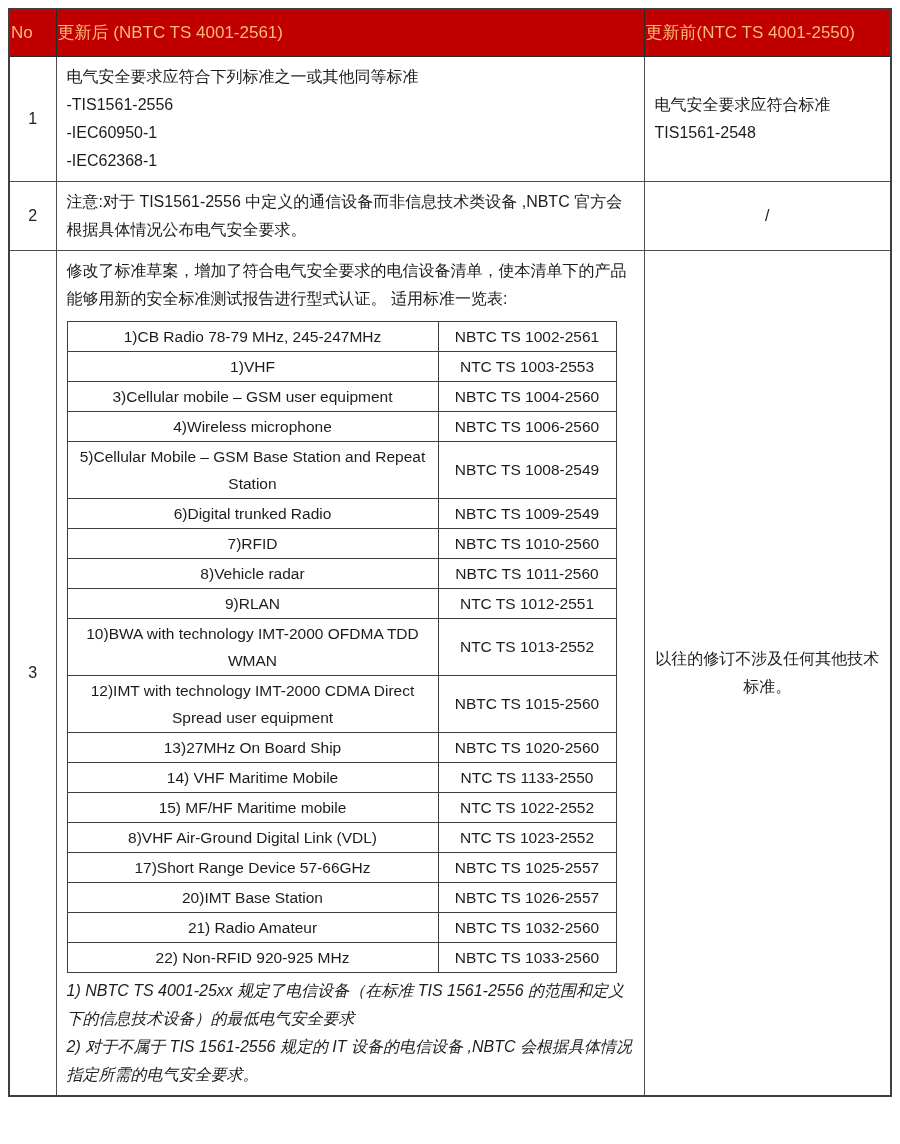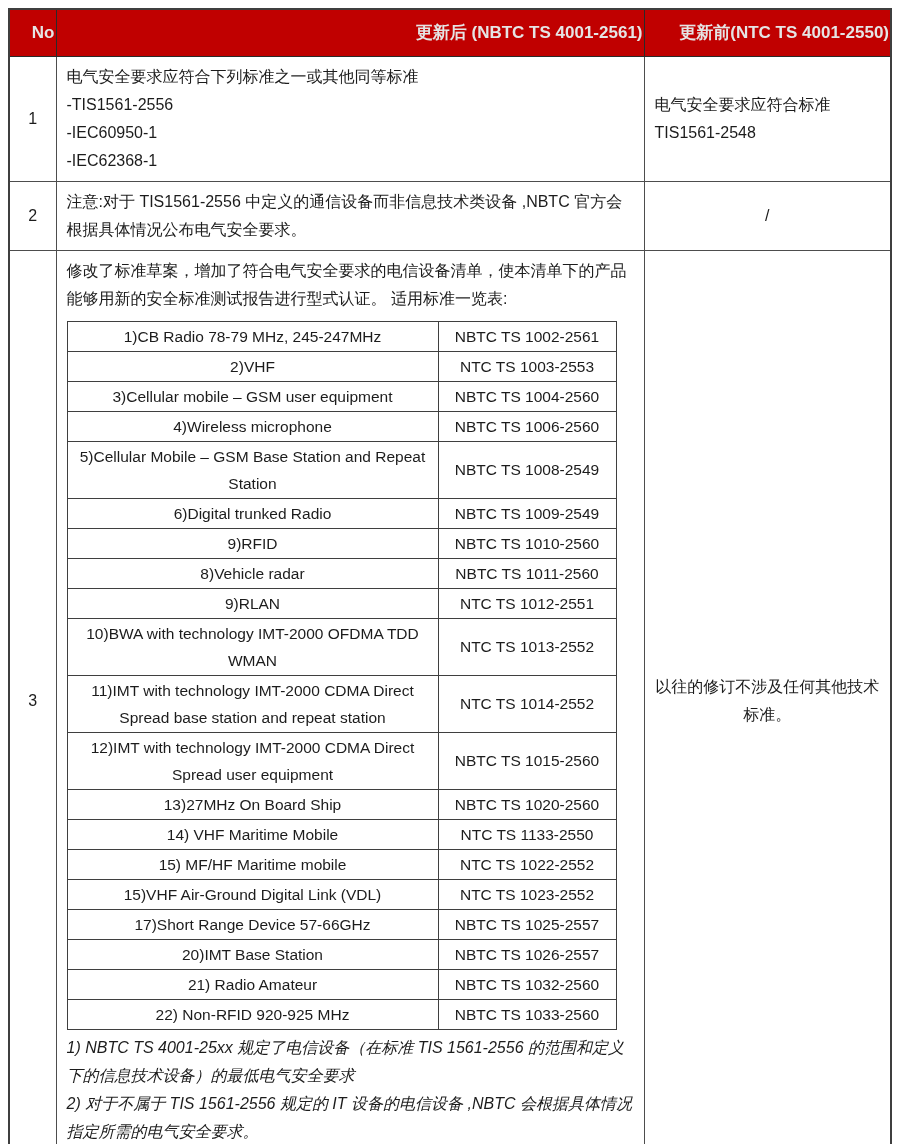--- a/index.html
+++ b/index.html
@@ -26,24 +26,24 @@
     border: 1px solid #4d4d4d;
     box-sizing: border-box;
   }
   col.c-no { width: 47px; }
   col.c-after { width: 588px; }
   col.c-before { width: 247px; }
 
   tr.head-row { height: 47px; }
   tr.head-row th {
     background: #c00000;
-    color: #e5e5e5;
-    font-weight: bold;
+    color: #fdba74;
+    font-weight: normal;
     font-size: 17px;
-    text-align: right;
+    text-align: left;
     vertical-align: middle;
     border-color: #2a2a2a;
   }
 
   td.no-cell {
     text-align: center;
     vertical-align: middle;
     font-size: 16px;
   }
   td.after-cell {
@@ -133,77 +133,73 @@
             <colgroup>
                 <col class="ic-dev">
                 <col class="ic-std">
               </colgroup>
             <tbody>
               <tr>
                 <td>1)CB Radio 78-79 MHz, 245-247MHz</td>
                 <td>NBTC TS 1002-2561</td>
               </tr>
               <tr>
-                <td>2)VHF</td>
+                <td>1)VHF</td>
                 <td>NTC TS 1003-2553</td>
               </tr>
               <tr>
                 <td>3)Cellular mobile – GSM user equipment</td>
                 <td>NBTC TS 1004-2560</td>
               </tr>
               <tr>
                 <td>4)Wireless microphone</td>
                 <td>NBTC TS 1006-2560</td>
               </tr>
               <tr>
                 <td>5)Cellular Mobile – GSM Base Station and Repeat Station</td>
                 <td>NBTC TS 1008-2549</td>
               </tr>
               <tr>
                 <td>6)Digital trunked Radio</td>
                 <td>NBTC TS 1009-2549</td>
               </tr>
               <tr>
-                <td>9)RFID</td>
+                <td>7)RFID</td>
                 <td>NBTC TS 1010-2560</td>
               </tr>
               <tr>
                 <td>8)Vehicle radar</td>
                 <td>NBTC TS 1011-2560</td>
               </tr>
               <tr>
                 <td>9)RLAN</td>
                 <td>NTC TS 1012-2551</td>
               </tr>
               <tr>
                 <td>10)BWA with technology IMT-2000 OFDMA TDD WMAN</td>
                 <td>NTC TS 1013-2552</td>
               </tr>
               <tr>
-                <td>11)IMT with technology IMT-2000 CDMA Direct Spread base station and repeat station</td>
-                <td>NTC TS 1014-2552</td>
-              </tr>
-              <tr>
                 <td>12)IMT with technology IMT-2000 CDMA Direct Spread user equipment</td>
                 <td>NBTC TS 1015-2560</td>
               </tr>
               <tr>
                 <td>13)27MHz On Board Ship</td>
                 <td>NBTC TS 1020-2560</td>
               </tr>
               <tr>
                 <td>14) VHF Maritime Mobile</td>
                 <td>NTC TS 1133-2550</td>
               </tr>
               <tr>
                 <td>15) MF/HF Maritime mobile</td>
                 <td>NTC TS 1022-2552</td>
               </tr>
               <tr>
-                <td>15)VHF Air-Ground Digital Link (VDL)</td>
+                <td>8)VHF Air-Ground Digital Link (VDL)</td>
                 <td>NTC TS 1023-2552</td>
               </tr>
               <tr>
                 <td>17)Short Range Device 57-66GHz</td>
                 <td>NBTC TS 1025-2557</td>
               </tr>
               <tr>
                 <td>20)IMT Base Station</td>
                 <td>NBTC TS 1026-2557</td>
               </tr>

